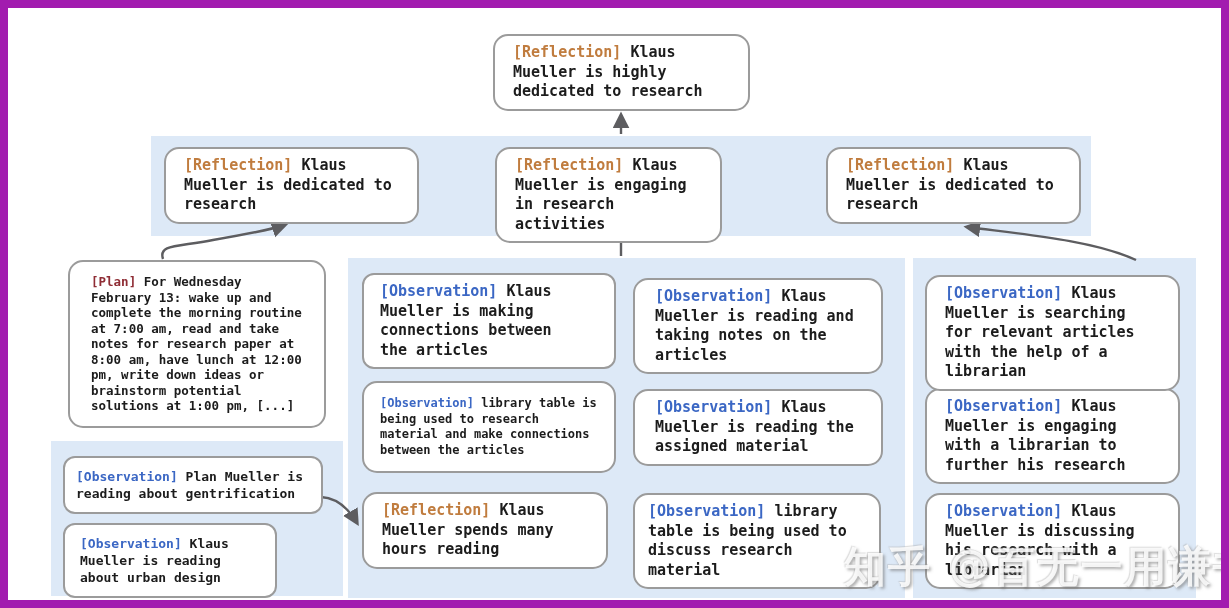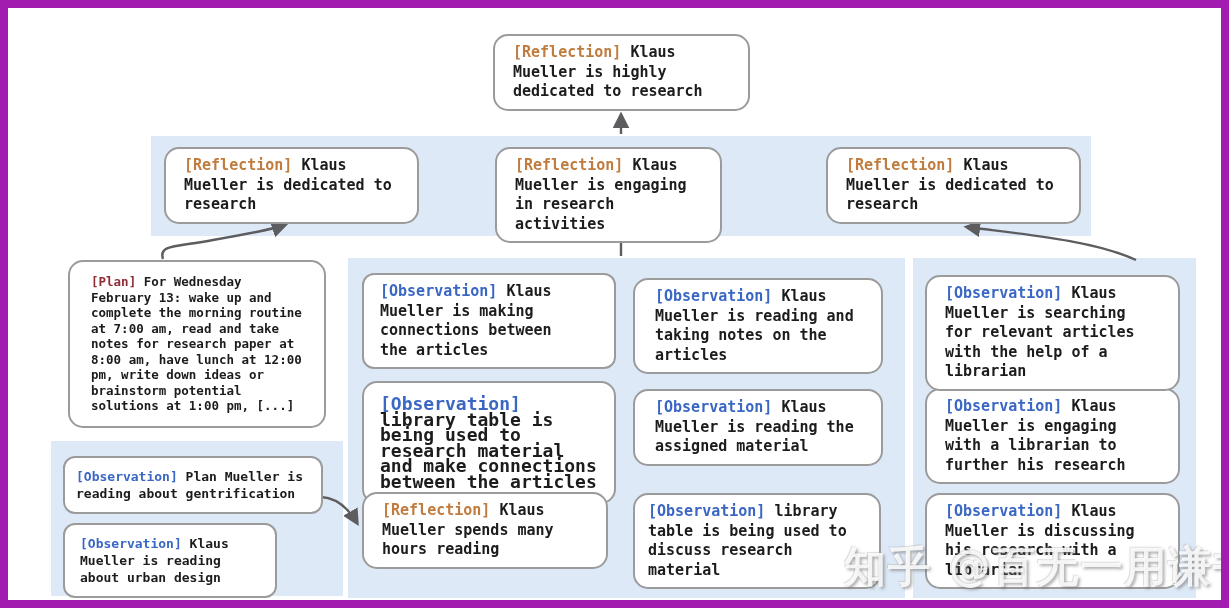--- a/index.html
+++ b/index.html
@@ -26,21 +26,21 @@
     color:#1c1c1c;
     font-size:15px;
     line-height:19.5px;
     padding:7px 18px;
   }
   .tag{font-weight:bold;}
   .tag.refl{color:var(--reflection,#c07c3e);}
   .tag.obs{color:var(--observation,#3b67c4);}
   .tag.plan{color:var(--plan,#8f2d35);}
   .node.plan-box{font-size:12.5px;line-height:15.5px;padding:12px 21px;}
-  .node.small-obs{font-size:18px;line-height:15.5px;padding:13px 16px;}
+  .node.small-obs{font-size:12px;line-height:15.5px;padding:13px 16px;}
   .node.bl-obs{font-size:13px;line-height:17px;padding:10px 11px;border-radius:12px;}
   .node.bl-obs2{padding:10px 15px;}
   .node.mid-top{padding:7px 38px 7px 16px;}
   .node.mid-col2{padding:7px 20px;}
   .node.mid-bot3{padding:7px 7px 7px 13px;}
   .node.right-col{padding:7px 18px;}
   svg.arrows{position:absolute;left:0;top:0;pointer-events:none;}
   .watermark{
     position:absolute;
     left:836px;top:531px;

